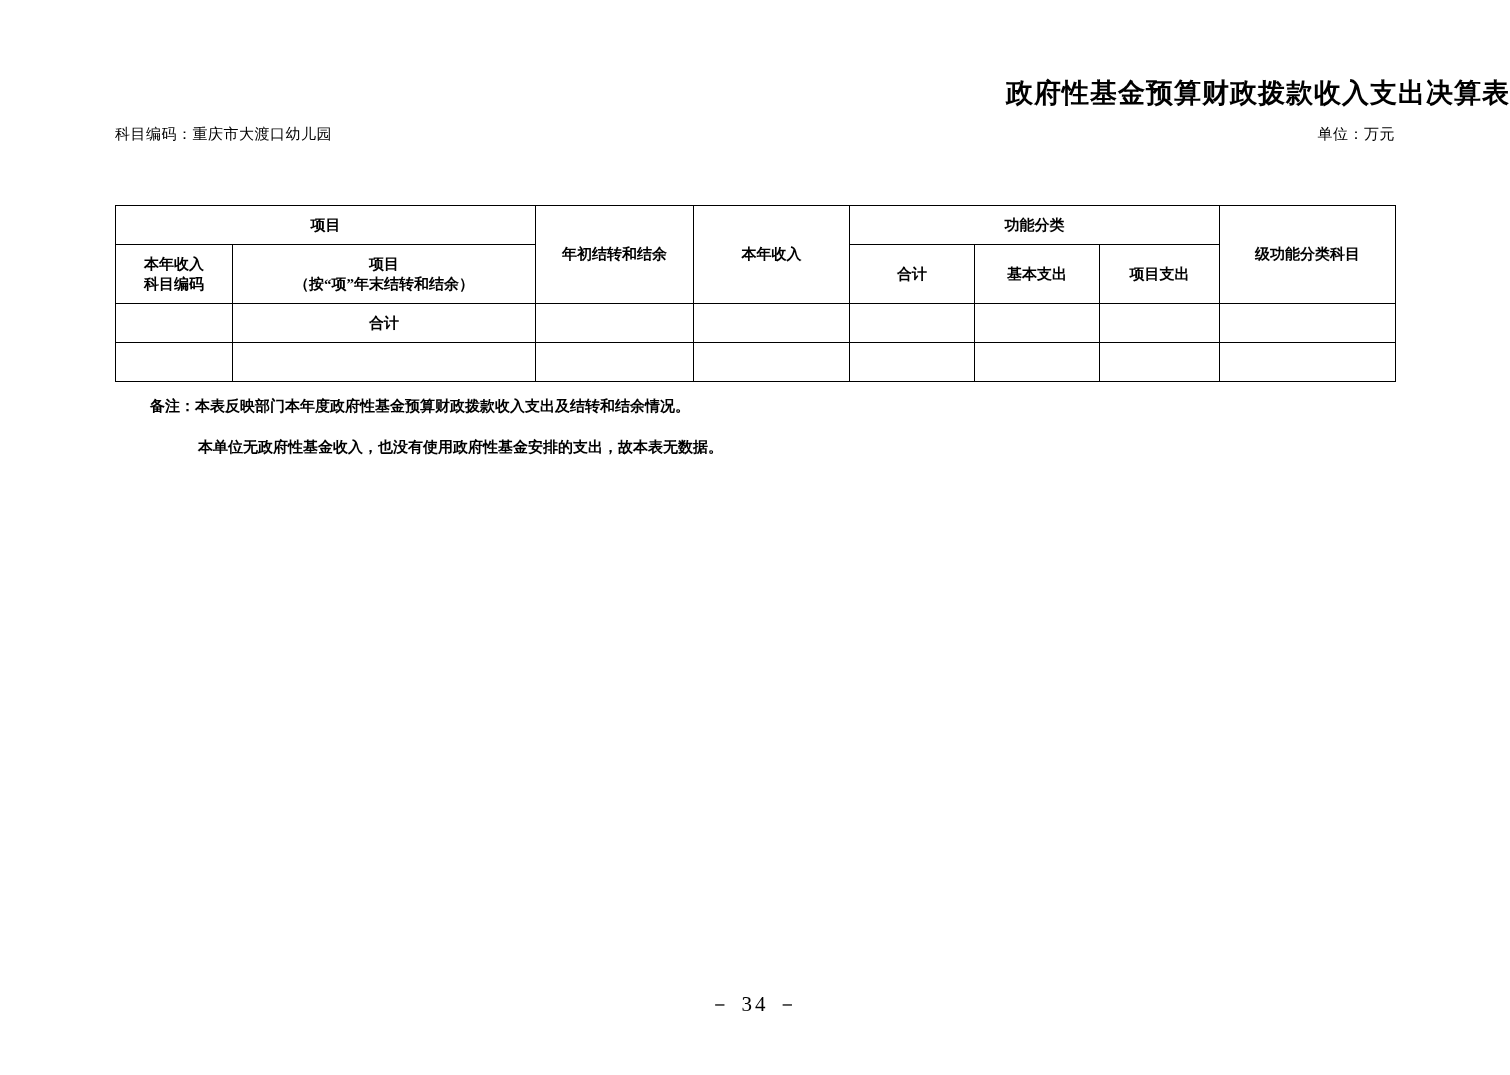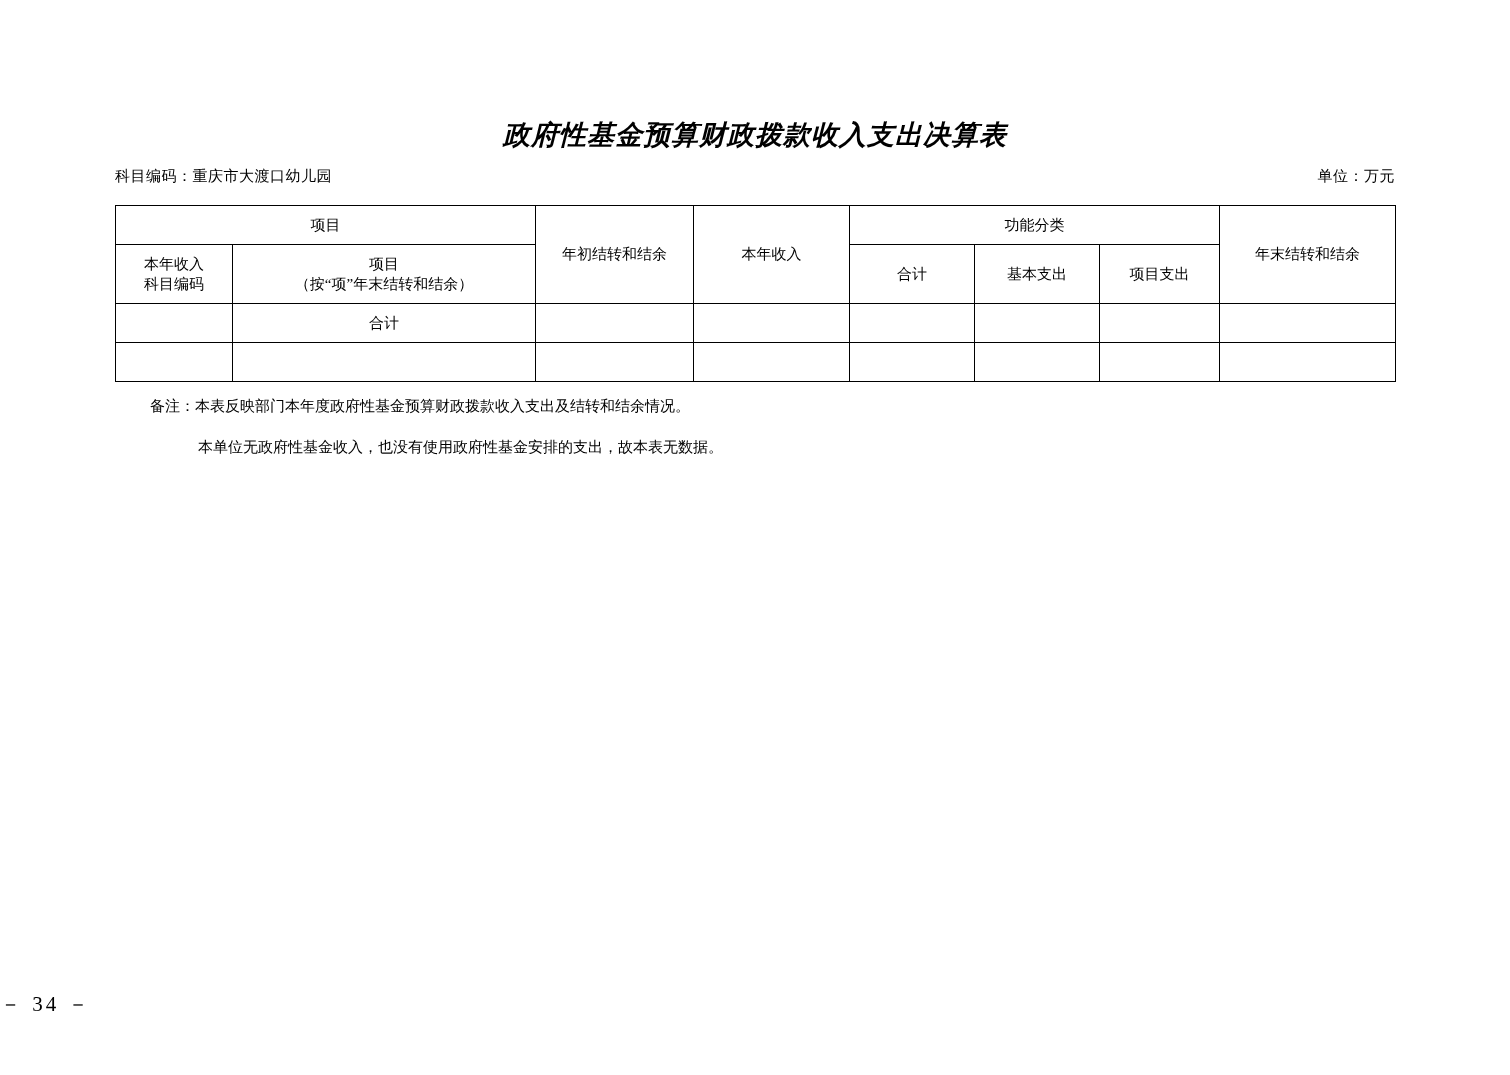--- a/index.html
+++ b/index.html
@@ -15,28 +15,27 @@
     position: relative;
     overflow: hidden;
   }
   .page {
     position: relative;
     width: 1510px;
     height: 1075px;
     box-sizing: border-box;
   }
   .doc-title {
-    text-align: center;
+    text-align: right;
     font-size: 27px;
     font-weight: bold;
     letter-spacing: 1px;
     margin: 0;
-    padding-top: 117px;
+    padding-top: 75px;
     font-family: "Liberation Serif", "DejaVu Serif", serif;
-    font-style: italic;
   }
   .meta-row {
     position: relative;
     margin-top: 14px;
     height: 22px;
   }
   .dept-line {
     position: absolute;
     left: 115px;
     top: 0;
@@ -56,46 +55,48 @@
     top: 205px;
     width: 1280px;
     border-collapse: collapse;
     table-layout: fixed;
   }
   table.budget td, table.budget th {
     border: 1px solid #000000;
     text-align: center;
     vertical-align: middle;
     font-size: 15px;
-    font-weight: normal;
+    font-weight: bold;
     padding: 0;
     font-family: "Liberation Serif", "DejaVu Serif", serif;
   }
   .h-tall { height: 38px; }
   .h-two { height: 58px; }
   .row-body td { height: 38px; font-weight: normal; }
   .cell-sub {
     line-height: 1.35;
   }
   .notes {
     position: absolute;
     left: 150px;
     top: 392px;
     font-size: 15px;
     line-height: 1.9;
+    font-weight: bold;
   }
   .notes .indent {
     padding-left: 48px;
     margin-top: 12px;
   }
   .page-number {
     position: absolute;
     left: 0;
     right: 0;
     top: 990px;
+    text-align: center;
     font-size: 21px;
     letter-spacing: 3px;
   }
 </style>
 </head>
 <body>
 
 <div class="page">
 
   <h1 class="doc-title">政府性基金预算财政拨款收入支出决算表</h1>
@@ -115,21 +116,21 @@
       <col style="width:125px">
       <col style="width:120px">
       <col style="width:176px">
     </colgroup>
     <thead>
       <tr>
         <th class="h-tall" colspan="2">项目</th>
         <th class="h-two" rowspan="2">年初结转和结余</th>
         <th class="h-two" rowspan="2">本年收入</th>
         <th class="h-tall" colspan="3">功能分类</th>
-        <th class="h-two" rowspan="2">年末结转和结余</th>
+        <th class="h-two" rowspan="2">级功能分类科目</th>
       </tr>
       <tr>
         <th class="h-two cell-sub">
           <span>本年收入</span><br>
           <span>科目编码</span>
         </th>
         <th class="h-two cell-sub">
           <span>项目</span><br>
           <span>（按“项”年末结转和结余）</span>
         </th>

